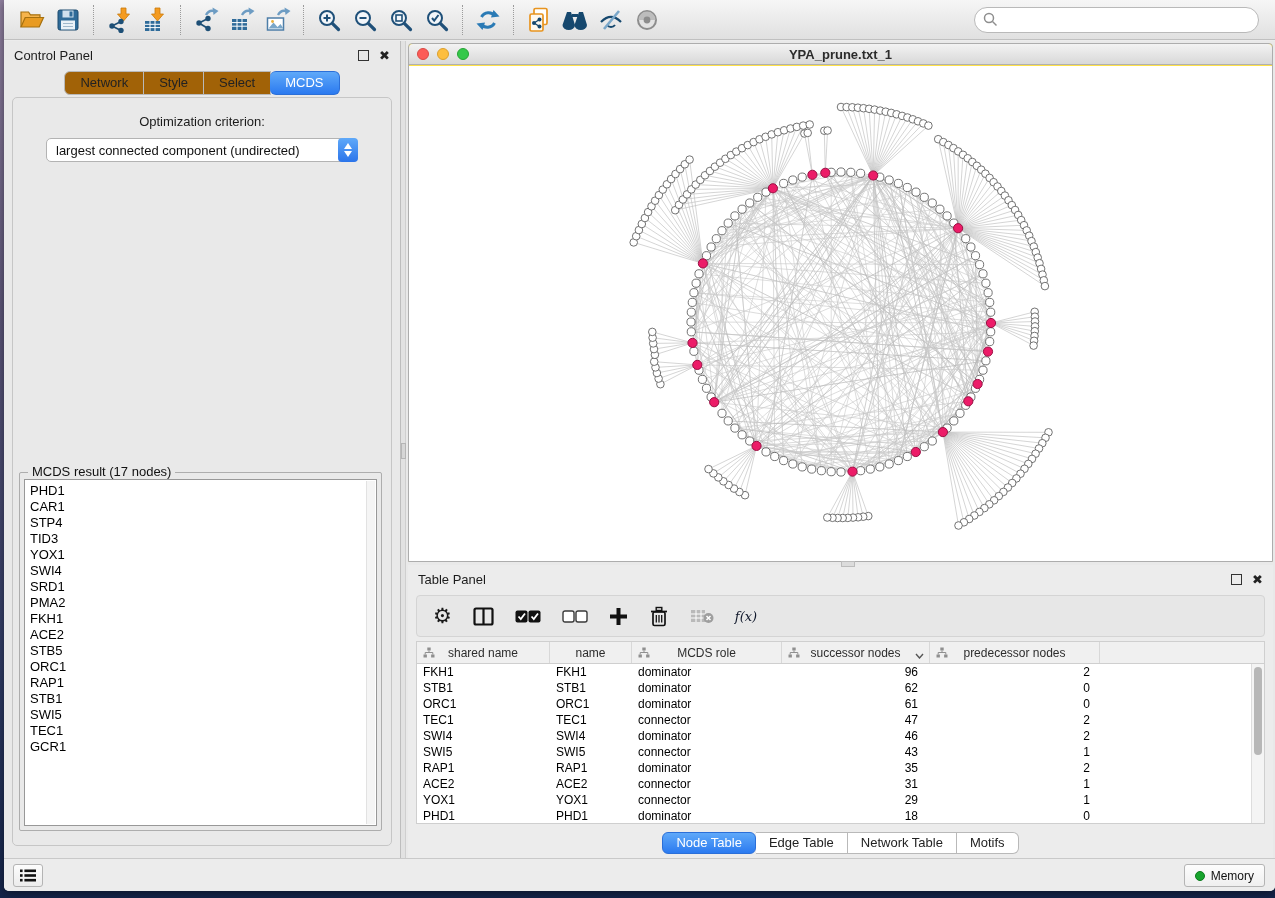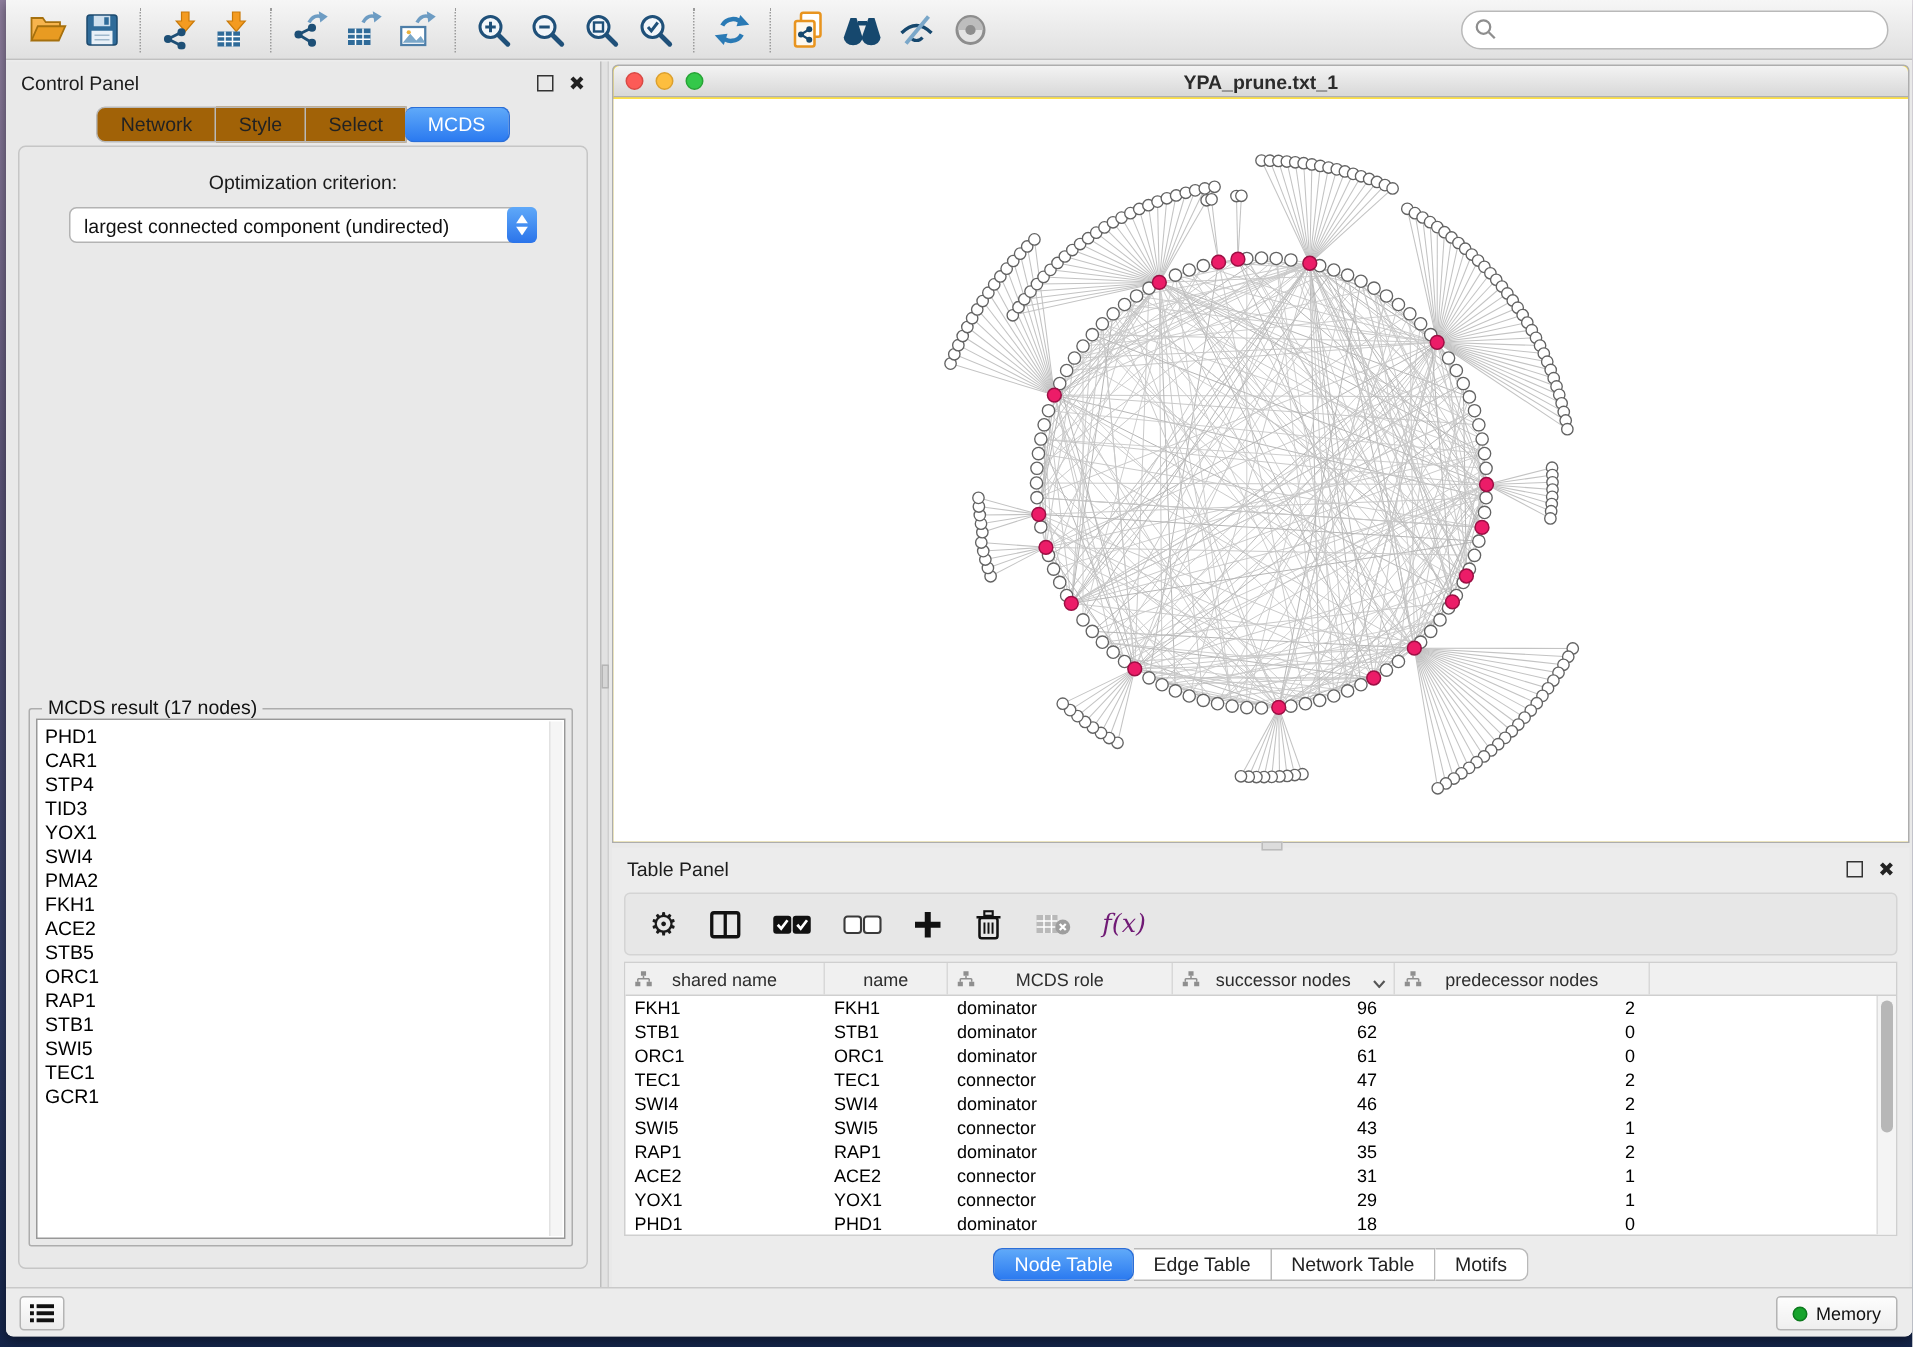--- a/index.html
+++ b/index.html
@@ -85,21 +85,21 @@
   .net-canvas svg { display:block; }
 
   
   .table-panel { position:absolute; left:2px; right:2px; top:524px; bottom:0; background:#ececec; }
   .h-grip { position:absolute; top:-4px; left:50%; width:14px; height:6px; background:#dcdcdc;
     border:1px solid #bcbcbc; }
   .table-toolbar { position:absolute; top:30px; left:8px; right:8px; height:42px; background:#e7e7e7;
     border:1px solid #d4d4d4; border-radius:4px; display:flex; align-items:center; gap:21px; padding-left:16px; }
   .ttb { border:none; background:transparent; display:flex; align-items:center; cursor:pointer; height:30px; }
   .gear-glyph { font-size:21px; color:#1a1a1a; font-family:"DejaVu Sans",sans-serif; }
-  .fx { font-family:"DejaVu Serif",serif; font-style:italic; font-size:17px; color:#701a75; }
+  .fx { font-family:"DejaVu Serif",serif; font-style:italic; font-size:13px; color:#0f172a; }
 
   .table-wrap { position:absolute; top:76px; left:8px; right:8px; height:183px; background:#fff;
     border:1px solid #cfcfcf; }
   .thead { display:flex; height:22px; background:#f0f0f0; border-bottom:1px solid #cfcfcf; }
   .hcell { position:relative; display:flex; align-items:center; justify-content:center;
     font-size:12px; color:#2d2d2d; border-right:1px solid #d8d8d8; }
   .hcell .hic { position:absolute; left:6px; top:5px; }
   .hcell .sort { position:absolute; right:5px; top:6px; }
   .trow { display:flex; height:16px; }
   .tcell { font-size:12px; color:#000; line-height:16px; overflow:hidden; white-space:nowrap; }
@@ -321,20 +321,21 @@
         <div class="result-box">
           <span class="result-legend">MCDS result (17 nodes)</span>
           <div class="result-list">
             <ul id="mcds-list">
                   <li>PHD1</li>
                   <li>CAR1</li>
                   <li>STP4</li>
                   <li>TID3</li>
                   <li>YOX1</li>
                   <li>SWI4</li>
+                  <li>SRD1</li>
                   <li>PMA2</li>
                   <li>FKH1</li>
                   <li>ACE2</li>
                   <li>STB5</li>
                   <li>ORC1</li>
                   <li>RAP1</li>
                   <li>STB1</li>
                   <li>SWI5</li>
                   <li>TEC1</li>
                   <li>GCR1</li>

